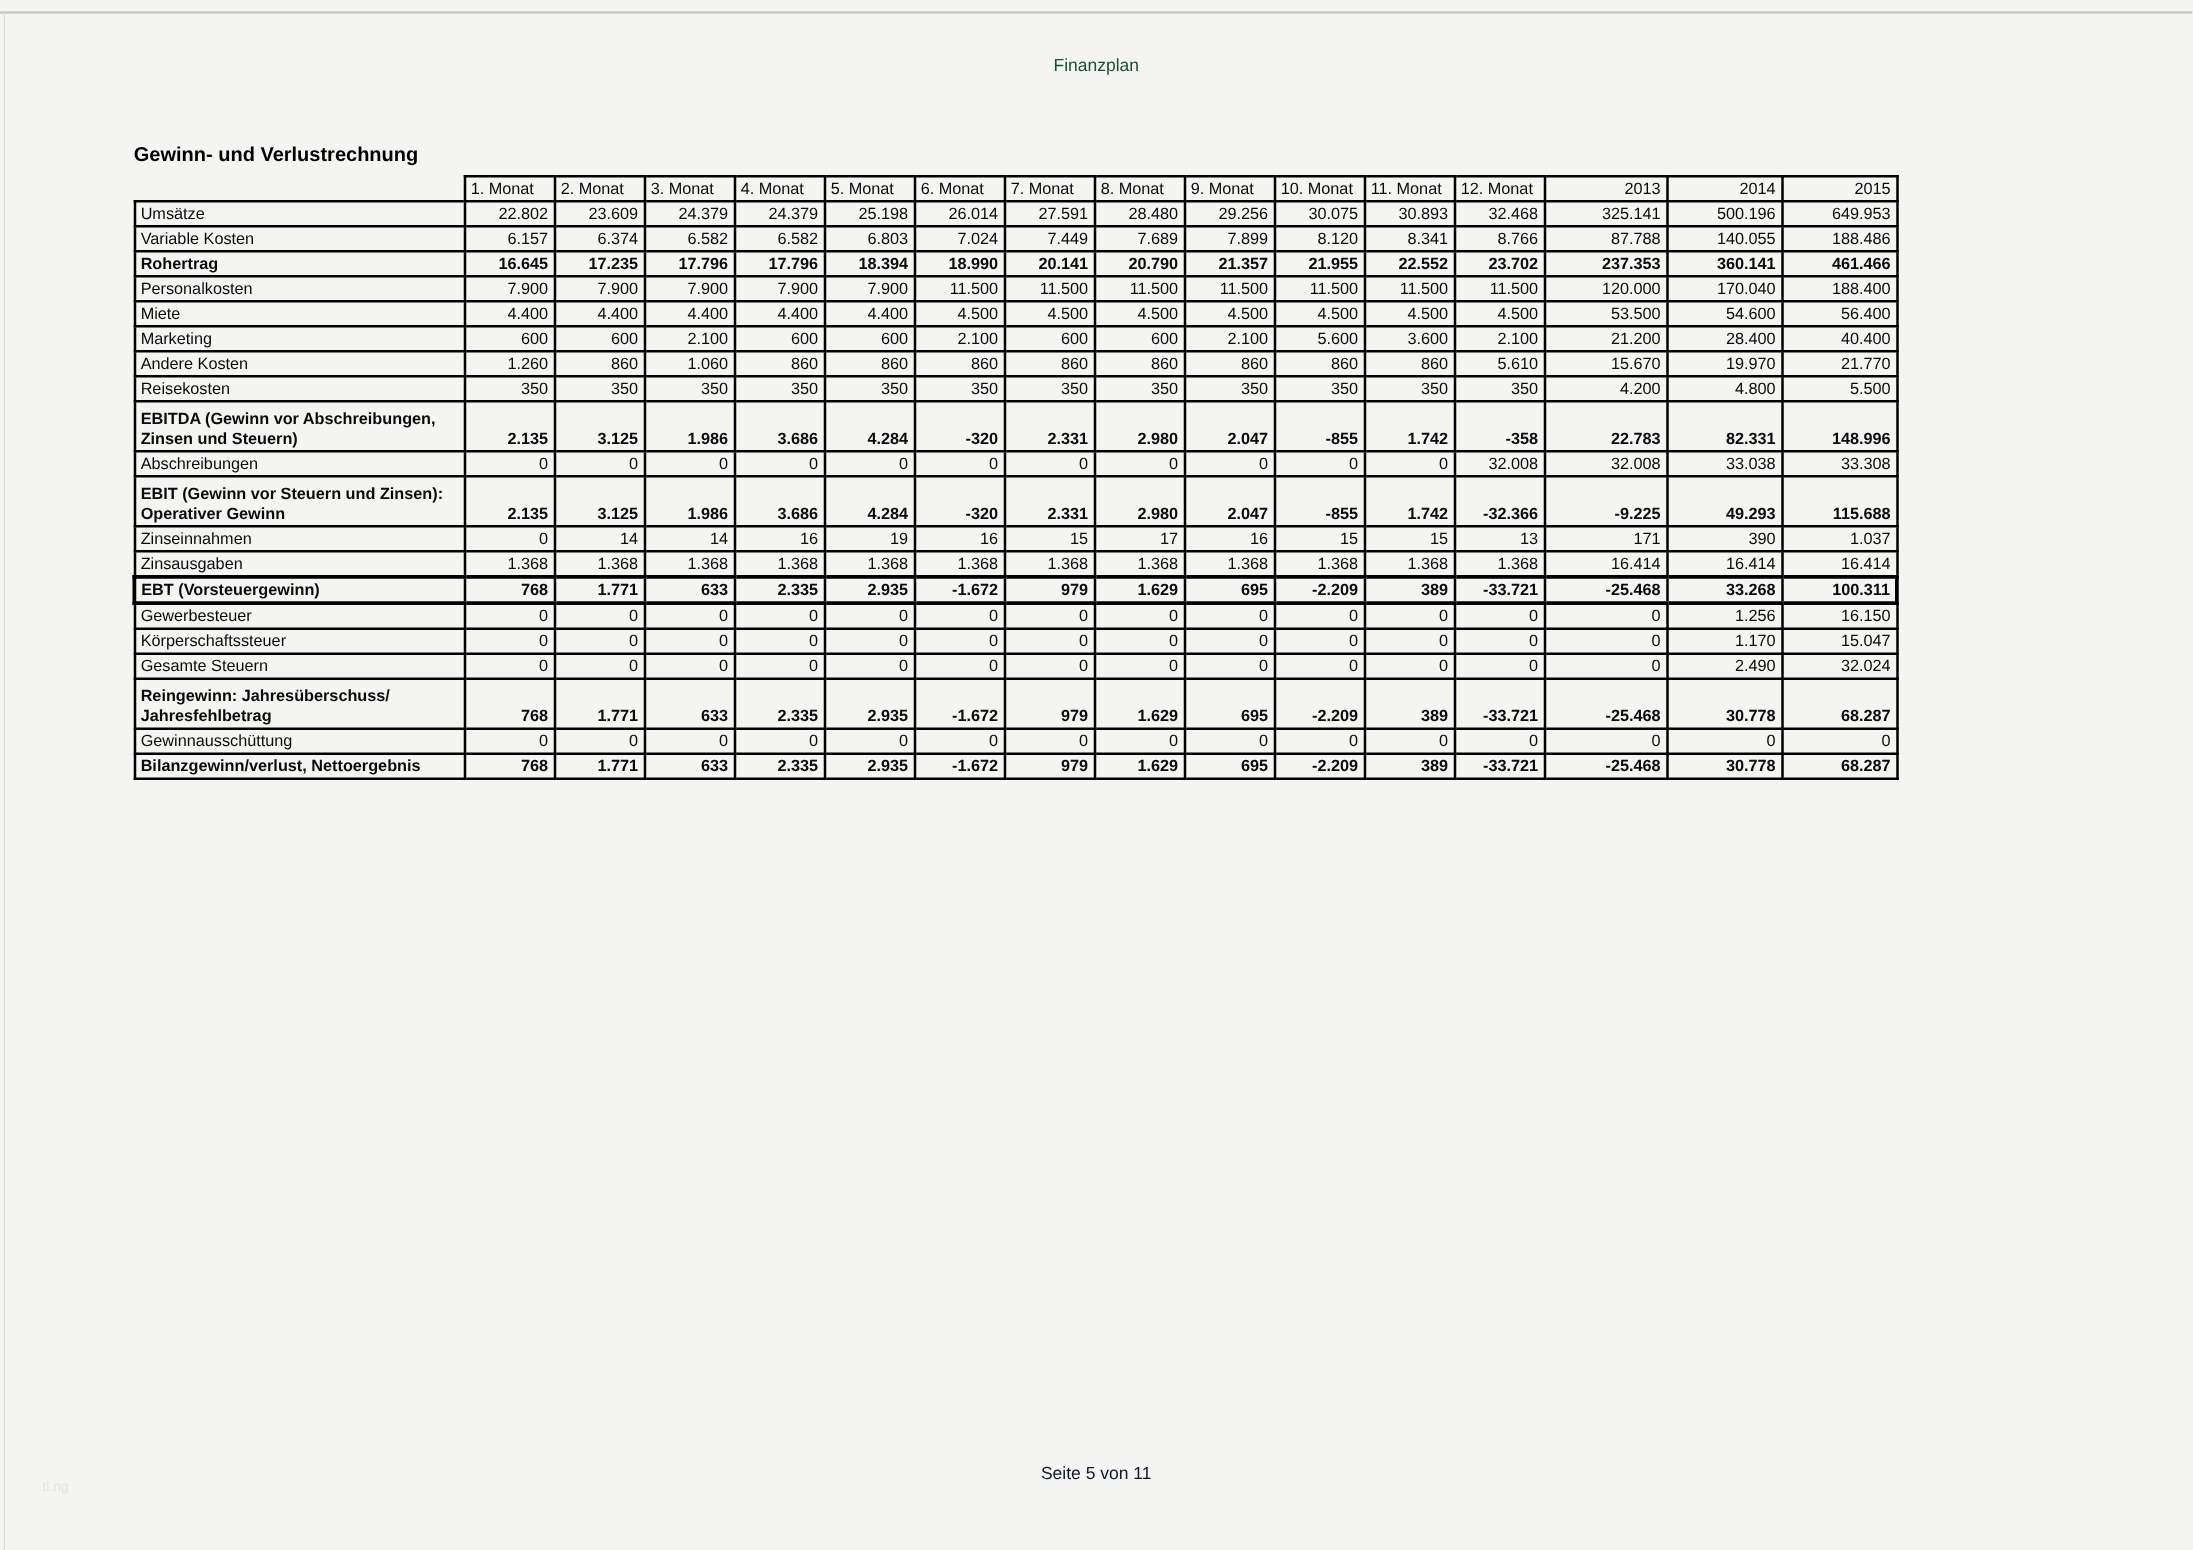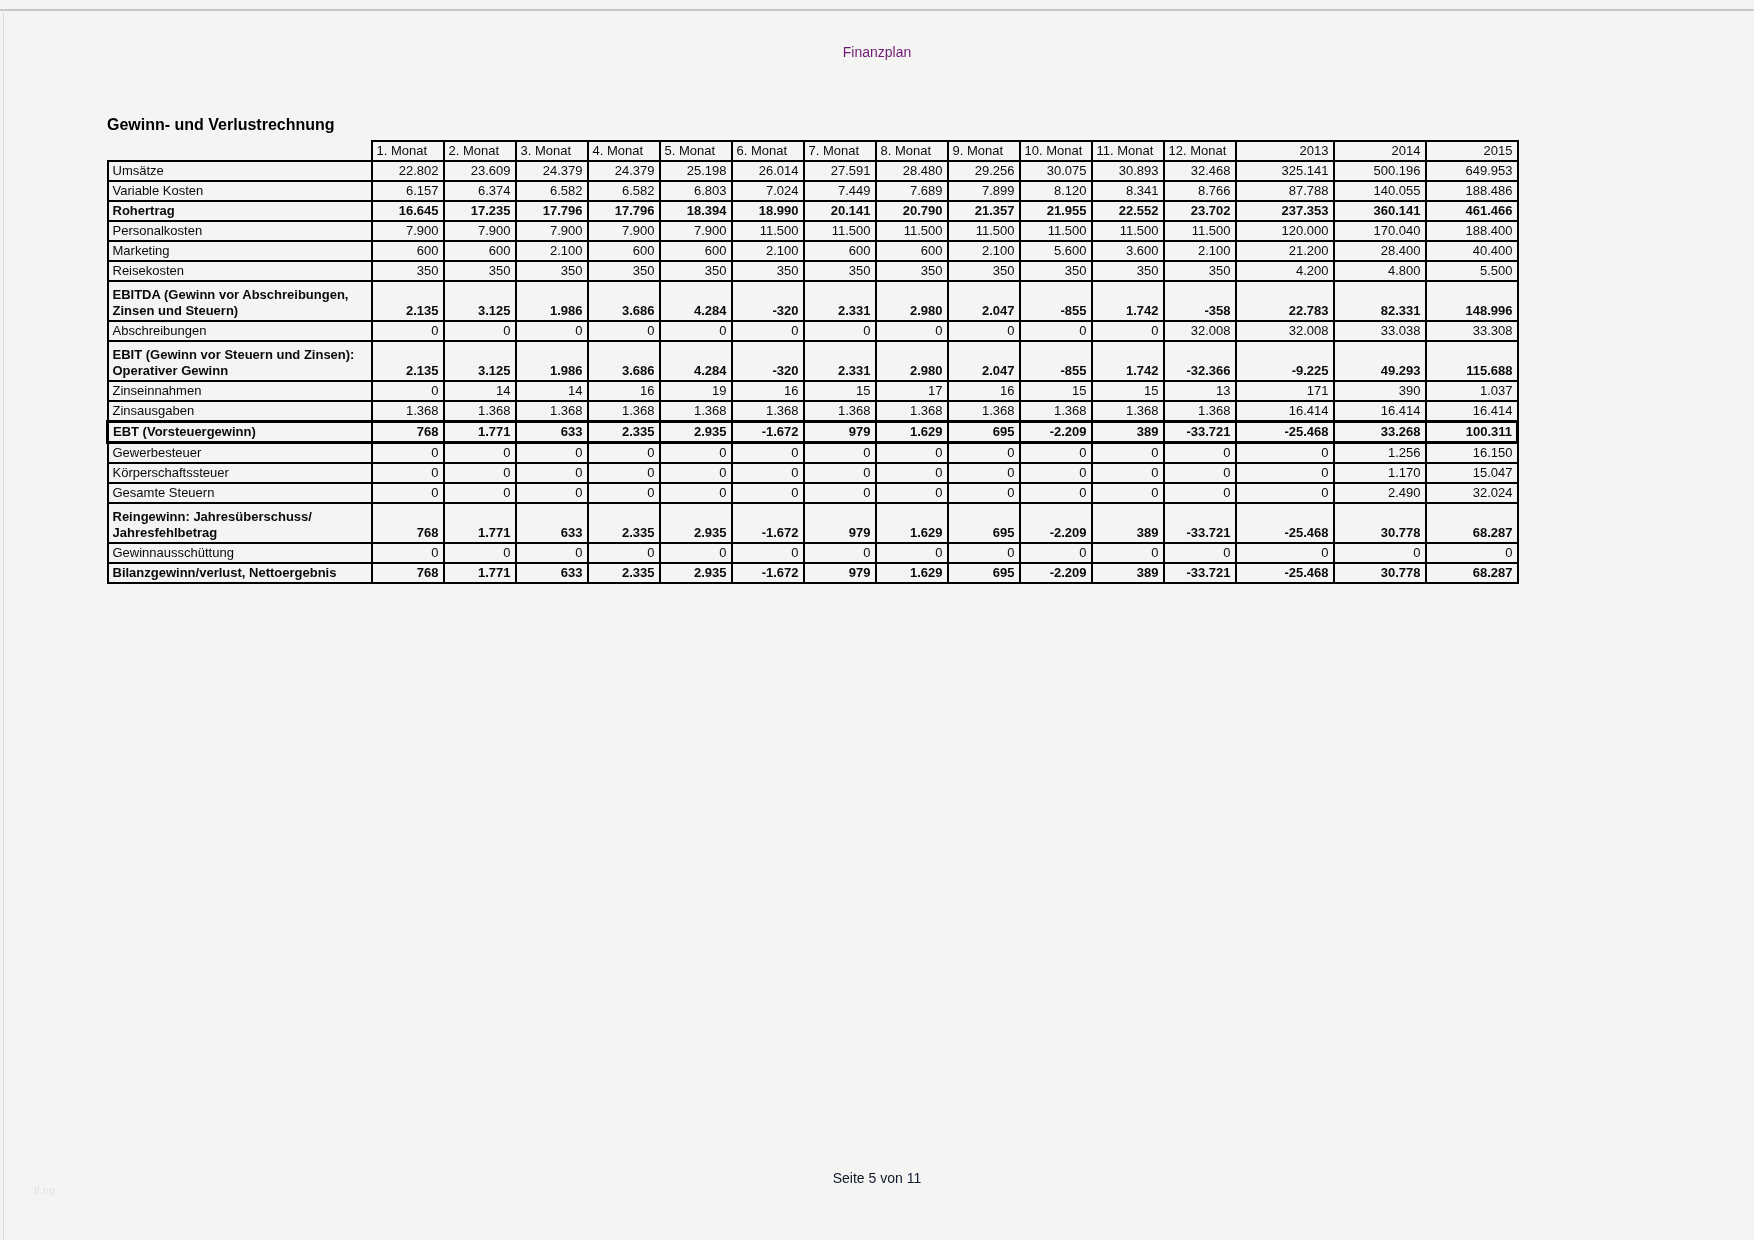--- a/index.html
+++ b/index.html
@@ -7,21 +7,21 @@
     width:1754px; height:1240px;
     background:#f4f4f3;
     font-family:"Liberation Sans", sans-serif;
     color:#0a0a0a;
   }
   .page { position:relative; width:1754px; height:1240px; overflow:hidden; }
   .page-topline { position:absolute; top:9px; left:0; width:1754px; height:2px; background:#c6c6c6; }
   .page-leftline { position:absolute; top:9px; left:3px; width:1px; height:1231px; background:#dadada; }
   .doc-header {
     position:absolute; top:44px; left:0; width:100%;
-    text-align:center; font-size:14px; color:#701a75;
+    text-align:center; font-size:14px; color:#14532d;
   }
   .section-title {
     position:absolute; left:107px; top:116px;
     font-size:16px; font-weight:bold; color:#000;
   }
   table.pnl {
     position:absolute; left:106px; top:140px;
     border-collapse:collapse; table-layout:fixed;
     font-size:13px; line-height:16px;
   }
@@ -155,36 +155,72 @@
           <td class="num">11.500</td>
           <td class="num">11.500</td>
           <td class="num">11.500</td>
           <td class="num">11.500</td>
           <td class="num">11.500</td>
           <td class="num">120.000</td>
           <td class="num">170.040</td>
           <td class="num">188.400</td>
         </tr>
         <tr>
+          <td class="label">Miete</td>
+          <td class="num">4.400</td>
+          <td class="num">4.400</td>
+          <td class="num">4.400</td>
+          <td class="num">4.400</td>
+          <td class="num">4.400</td>
+          <td class="num">4.500</td>
+          <td class="num">4.500</td>
+          <td class="num">4.500</td>
+          <td class="num">4.500</td>
+          <td class="num">4.500</td>
+          <td class="num">4.500</td>
+          <td class="num">4.500</td>
+          <td class="num">53.500</td>
+          <td class="num">54.600</td>
+          <td class="num">56.400</td>
+        </tr>
+        <tr>
           <td class="label">Marketing</td>
           <td class="num">600</td>
           <td class="num">600</td>
           <td class="num">2.100</td>
           <td class="num">600</td>
           <td class="num">600</td>
           <td class="num">2.100</td>
           <td class="num">600</td>
           <td class="num">600</td>
           <td class="num">2.100</td>
           <td class="num">5.600</td>
           <td class="num">3.600</td>
           <td class="num">2.100</td>
           <td class="num">21.200</td>
           <td class="num">28.400</td>
           <td class="num">40.400</td>
+        </tr>
+        <tr>
+          <td class="label">Andere Kosten</td>
+          <td class="num">1.260</td>
+          <td class="num">860</td>
+          <td class="num">1.060</td>
+          <td class="num">860</td>
+          <td class="num">860</td>
+          <td class="num">860</td>
+          <td class="num">860</td>
+          <td class="num">860</td>
+          <td class="num">860</td>
+          <td class="num">860</td>
+          <td class="num">860</td>
+          <td class="num">5.610</td>
+          <td class="num">15.670</td>
+          <td class="num">19.970</td>
+          <td class="num">21.770</td>
         </tr>
         <tr>
           <td class="label">Reisekosten</td>
           <td class="num">350</td>
           <td class="num">350</td>
           <td class="num">350</td>
           <td class="num">350</td>
           <td class="num">350</td>
           <td class="num">350</td>
           <td class="num">350</td>

